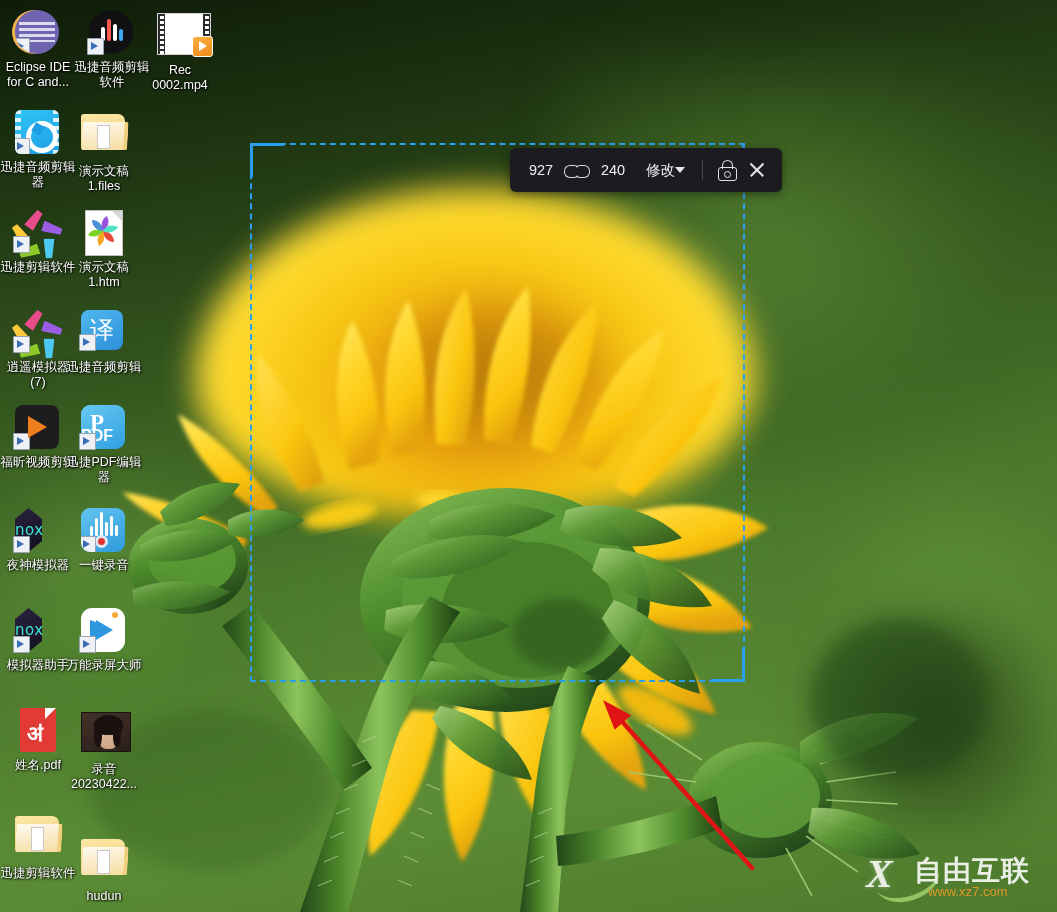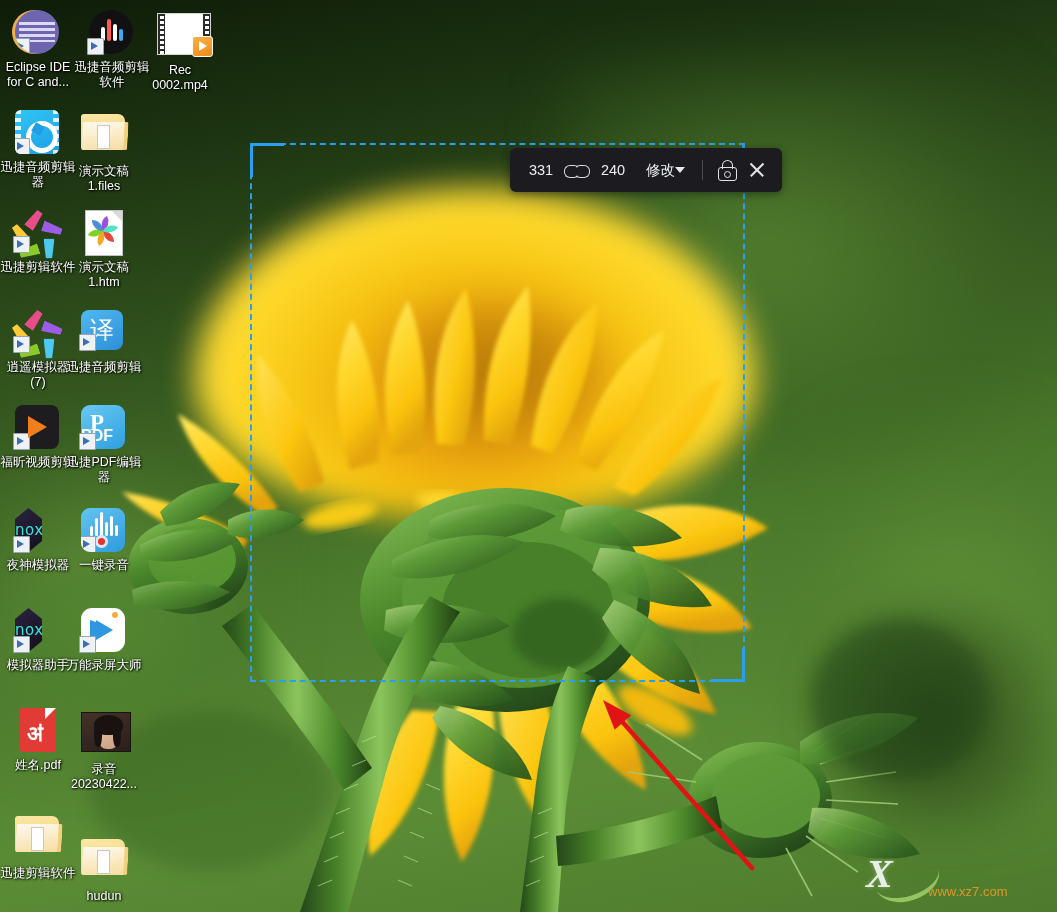--- a/index.html
+++ b/index.html
@@ -850,21 +850,21 @@
 
   <div id="selection" style="left: 250px; top: 143px; width: 495px; height: 539px; border-color: rgb(42, 159, 240);">
     <div class="sel-corner" style="left: -2px; top: -2px; width: 3px; height: 34px; background: rgb(42, 159, 240);"></div>
     <div class="sel-corner" style="left: -2px; top: -2px; width: 34px; height: 3px; background: rgb(42, 159, 240);"></div>
     <div class="sel-corner" style="right: -2px; top: -2px; width: 3px; height: 34px; background: rgb(42, 159, 240);"></div>
     <div class="sel-corner" style="right: -2px; bottom: -2px; width: 3px; height: 34px; background: rgb(42, 159, 240);"></div>
     <div class="sel-corner" style="right: -2px; bottom: -2px; width: 34px; height: 3px; background: rgb(42, 159, 240);"></div>
   </div>
 
   <div id="capture-toolbar" style="background: rgb(28, 28, 32);">
-    <div class="tb-num">331</div>
+    <div class="tb-num">927</div>
     <div class="tb-link">
       <span class="ring l"></span>
       <span class="ring r"></span>
     </div>
     <div class="tb-num">240</div>
     <div class="tb-modify">
       <span>修改</span>
       <span class="caret"></span>
     </div>
     <div class="tb-sep"></div>
@@ -882,16 +882,17 @@
   <svg id="red-arrow">
     <g id="arrow-g">
         <line x1="752" y1="868" x2="617.5977524910103" y2="716.459210862347" stroke="#e01414" stroke-width="4.5" stroke-linecap="round"></line>
         <polygon points="603,700 631.1356315552785,715.14550220315 614.6764206929313,729.7432546941602" fill="#e01414"></polygon>
       </g>
   </svg>
 
   <div id="watermark">
     <div class="wm-swoosh"></div>
     <div class="wm-x">X</div>
+    <div class="wm-cn">自由互联</div>
     <div class="wm-url" style="color: rgb(240, 154, 42);">www.xz7.com</div>
   </div>
 
 </div>
 
 </body></html>

